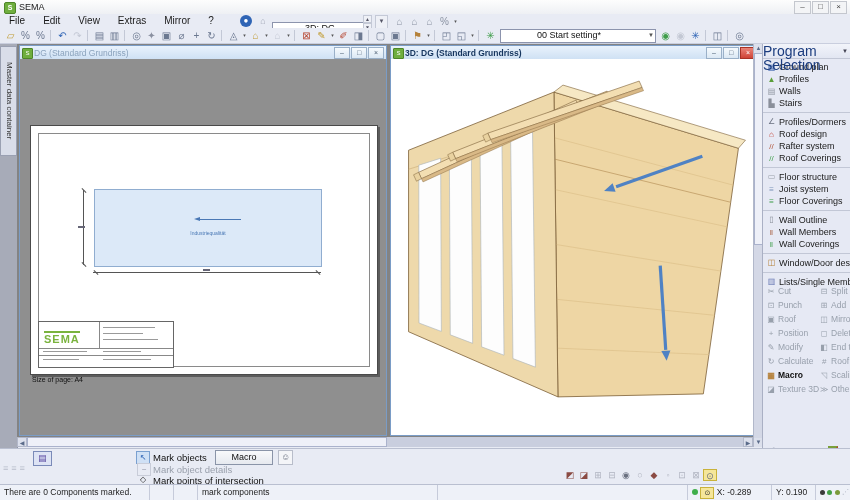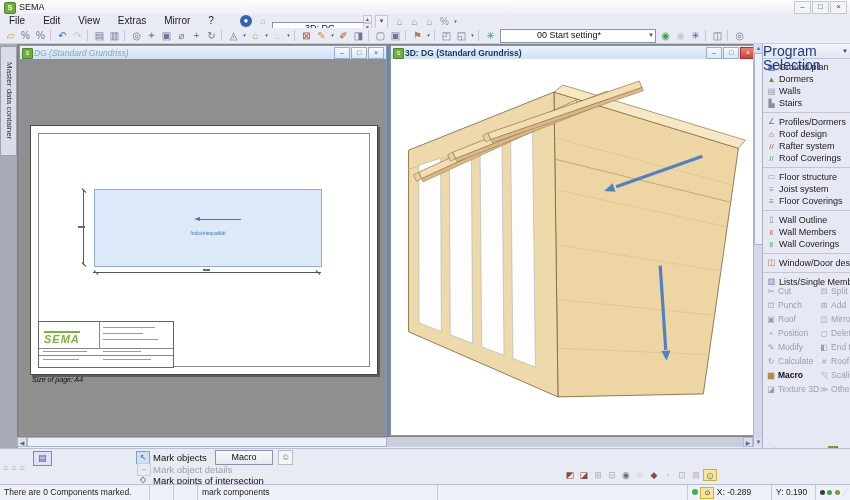--- a/index.html
+++ b/index.html
@@ -210,21 +210,21 @@
         <span class="tbi sep"></span>
         <span class="tbi" style="color: rgb(107, 120, 144);">◎</span>
       </div>
   </div>
 
   <div class="abs lstrip"></div>
   <div class="abs ltab">Master data container</div>
 
   <div class="abs mdi"></div>
 
-  <div class="abs child" style="left:19px;top:45px;width:366px;height:389px;background:#8f8f8f;font-style:italic;">
+  <div class="abs child" style="left:19px;top:45px;width:366px;height:389px;background:#8f8f8f;">
     <div class="ctitle inactive-title">
       <span class="cico">S</span>
       <span class="ctext">DG (Standard Grundriss)</span>
       <span class="cbtns">
         <span class="cbtn">–</span>
         <span class="cbtn">□</span>
         <span class="cbtn">×</span>
       </span>
     </div>
     <div class="ccontent" style="background:#8f8f8f;">
@@ -327,21 +327,21 @@
       <span class="dd">▼</span>
     </div>
     <div class="ps-list">
 
     <div class="ps-item">
           <span class="ps-ico" style="color: rgb(74, 111, 181);">▦</span>
           <span>Ground plan</span>
         </div>
         <div class="ps-item">
           <span class="ps-ico" style="color: rgb(90, 158, 58);">▲</span>
-          <span>Dormers</span>
+          <span>Profiles</span>
         </div>
         <div class="ps-item">
           <span class="ps-ico" style="color: rgb(138, 143, 154);">▤</span>
           <span>Walls</span>
         </div>
         <div class="ps-item">
           <span class="ps-ico" style="color: rgb(138, 143, 154);">▙</span>
           <span>Stairs</span>
         </div>
         <div class="ps-item sep-above">

